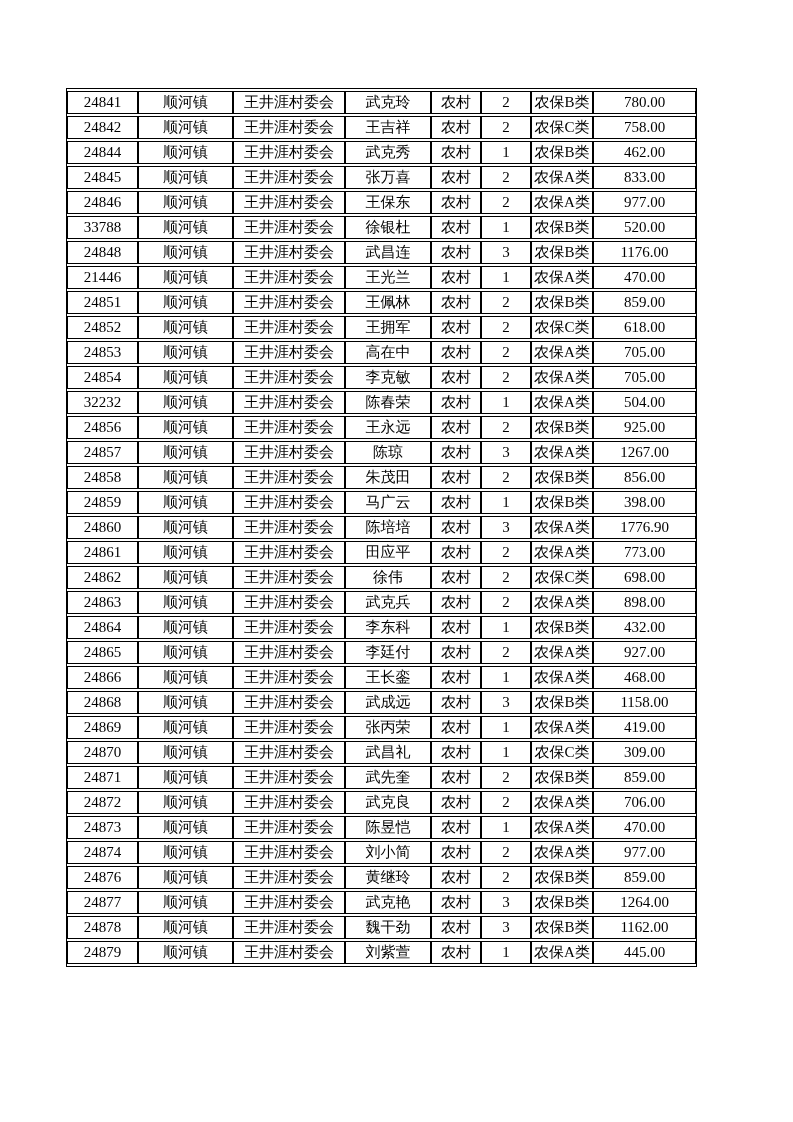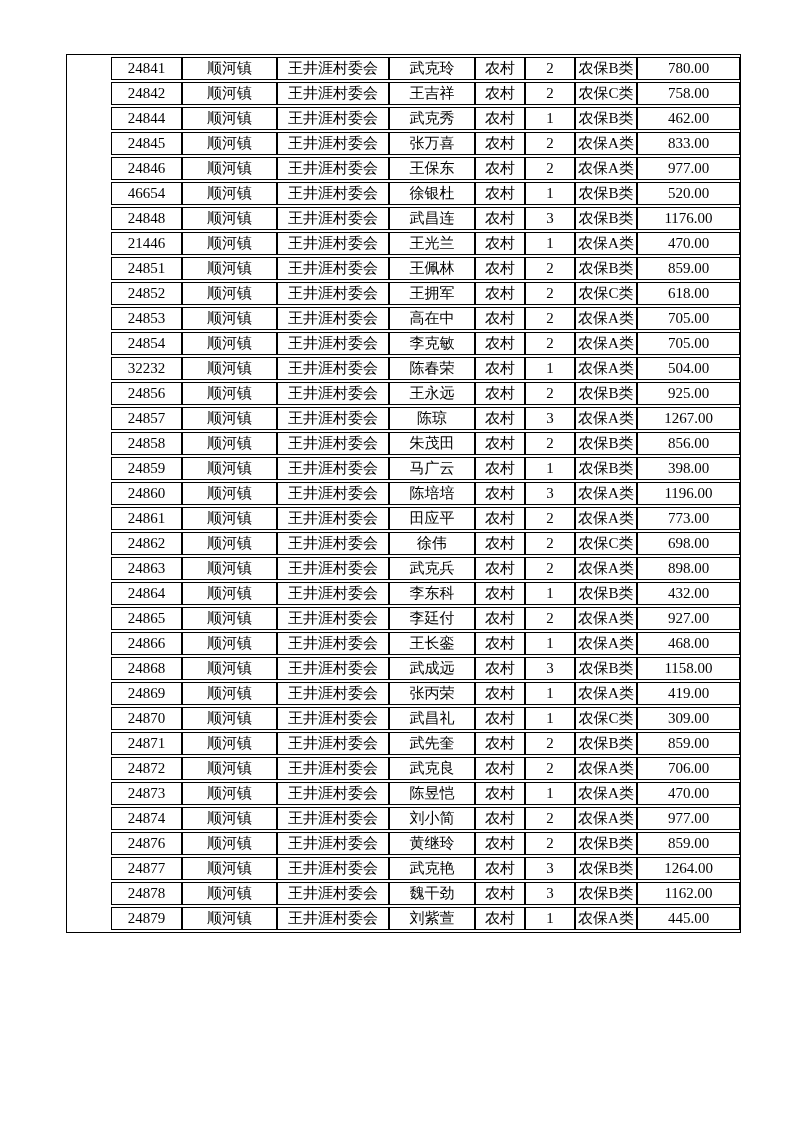--- a/index.html
+++ b/index.html
@@ -12,27 +12,26 @@
     width: 793px;
     height: 1122px;
     background: #ffffff;
     overflow: hidden;
     font-family: "Liberation Serif", "DejaVu Serif", serif;
     color: #000000;
   }
   table.benefits {
     position: absolute;
     left: 66px;
-    top: 54px;
+    top: 88px;
     border-collapse: separate;
     border-spacing: 0 2px;
     table-layout: fixed;
     width: 629px;
     border: 1px solid #000000;
-    padding-left: 44px;
   }
   table.benefits td {
     border: 1px solid #000000;
     height: 21px;
     padding: 0 2px;
     text-align: center;
     vertical-align: middle;
     font-size: 15px;
     line-height: 21px;
     white-space: nowrap;
@@ -108,21 +107,21 @@
           <td>24846</td>
           <td>顺河镇</td>
           <td>王井涯村委会</td>
           <td>王保东</td>
           <td>农村</td>
           <td>2</td>
           <td>农保A类</td>
           <td>977.00</td>
         </tr>
         <tr>
-          <td>46654</td>
+          <td>33788</td>
           <td>顺河镇</td>
           <td>王井涯村委会</td>
           <td>徐银杜</td>
           <td>农村</td>
           <td>1</td>
           <td>农保B类</td>
           <td>520.00</td>
         </tr>
         <tr>
           <td>24848</td>
@@ -235,21 +234,21 @@
           <td>398.00</td>
         </tr>
         <tr>
           <td>24860</td>
           <td>顺河镇</td>
           <td>王井涯村委会</td>
           <td>陈培培</td>
           <td>农村</td>
           <td>3</td>
           <td>农保A类</td>
-          <td>1196.00</td>
+          <td>1776.90</td>
         </tr>
         <tr>
           <td>24861</td>
           <td>顺河镇</td>
           <td>王井涯村委会</td>
           <td>田应平</td>
           <td>农村</td>
           <td>2</td>
           <td>农保A类</td>
           <td>773.00</td>

